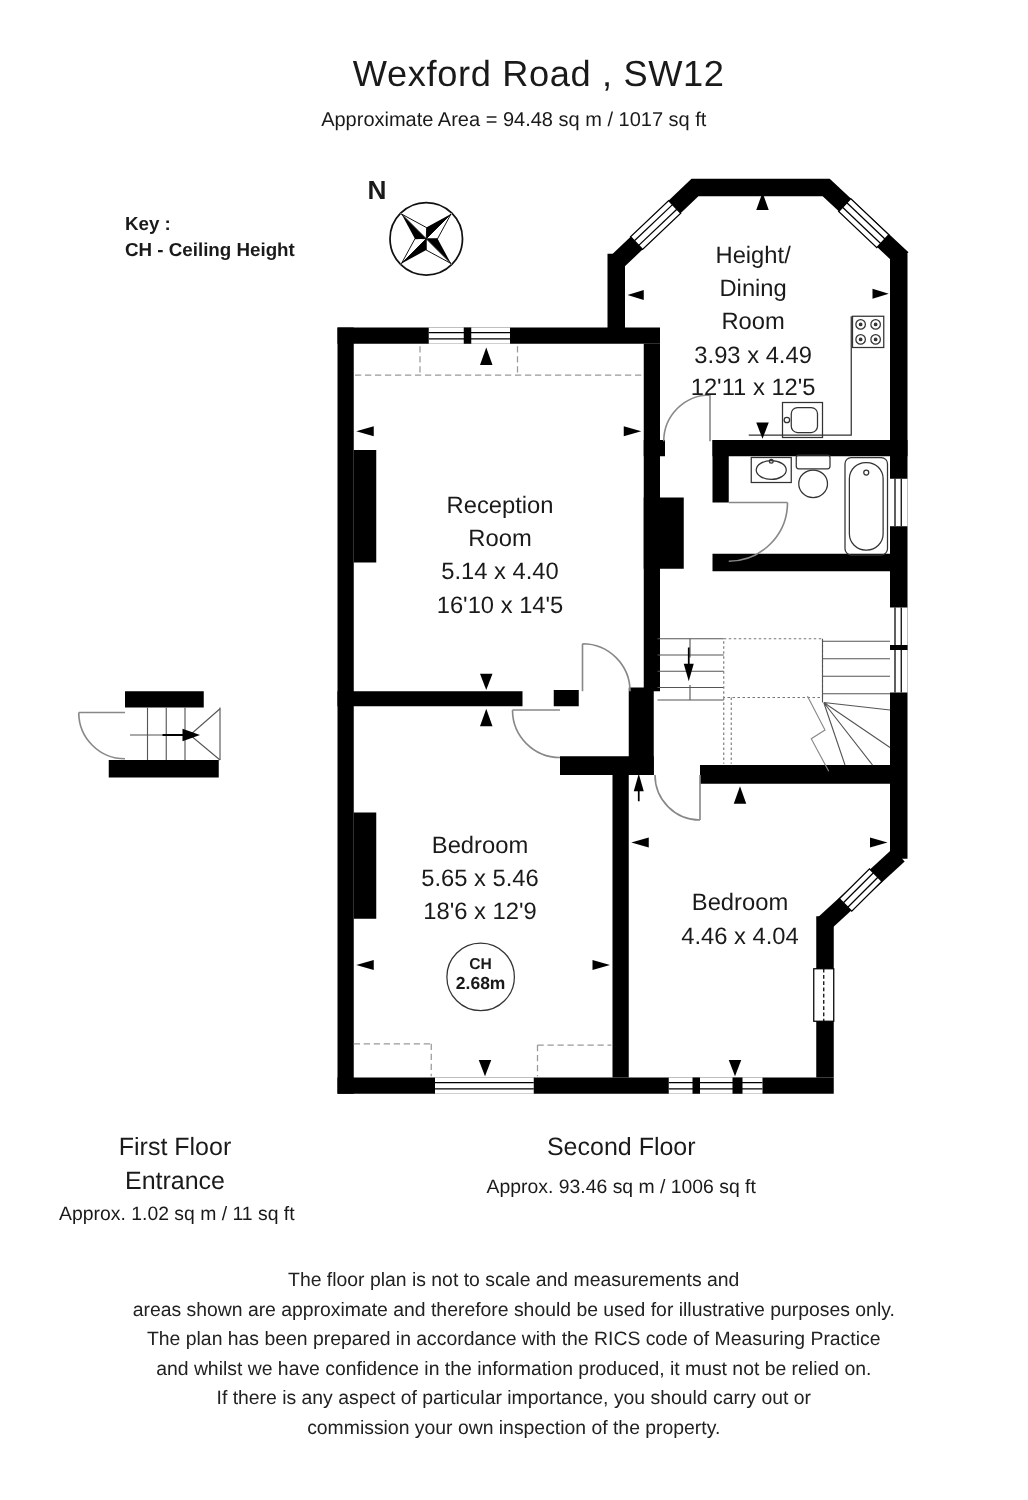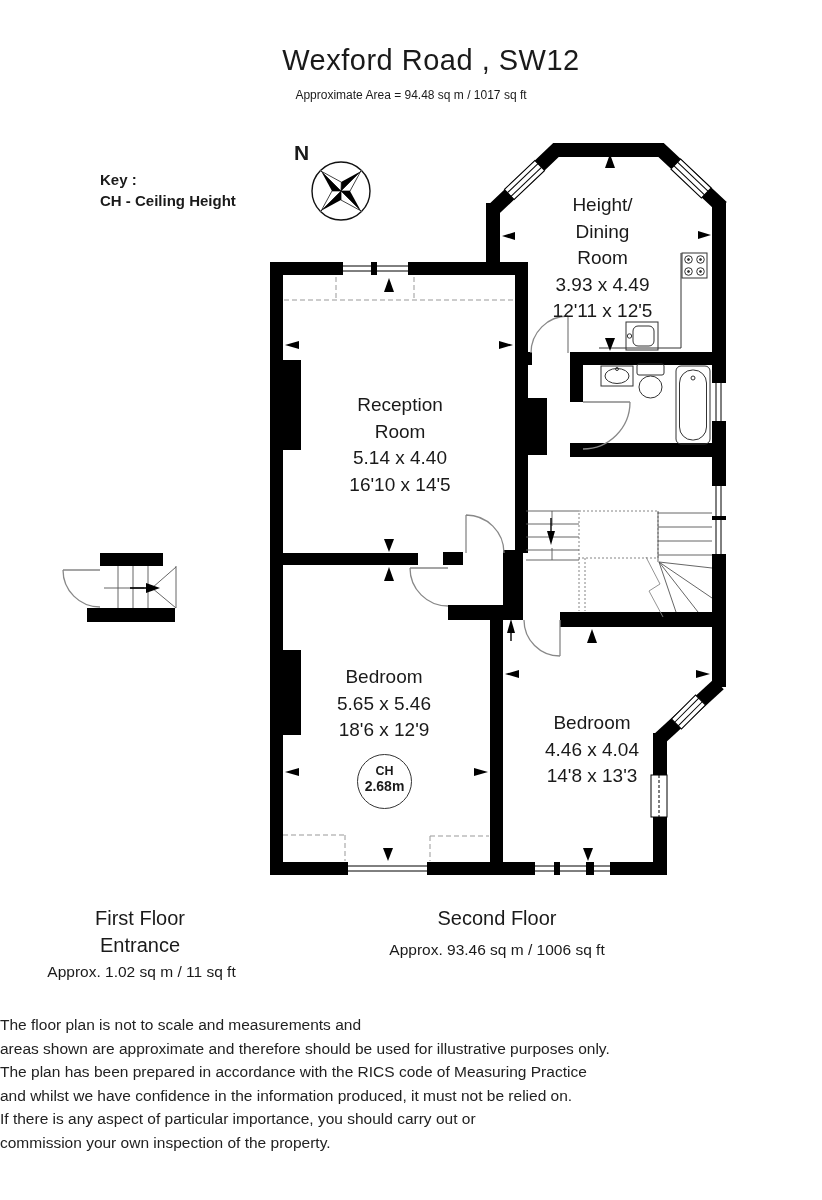--- a/index.html
+++ b/index.html
@@ -1,31 +1,31 @@
 <!DOCTYPE html>
 <html><head>
 <meta charset="utf-8">
 <style>
   html,body{margin:0;padding:0;background:#fff;}
   .page{position:relative;width:822px;height:1200px;background:#fff;overflow:hidden;
         font-family:"Liberation Sans", sans-serif;color:#1a1a1a;}
   .abs{position:absolute;}
   .pre{white-space:pre-line;}
   .title{top:44px;left:0;width:822px;text-align:center;font-size:29px;font-weight:500;letter-spacing:.5px;padding-left:20px;}
-  .subtitle{top:88px;left:0;width:822px;text-align:center;font-size:12px;}
+  .subtitle{top:88px;left:0;width:822px;text-align:center;font-size:16px;}
   .key{left:100px;top:169px;font-size:15px;font-weight:bold;line-height:21px;}
   .north-n{left:294px;top:141px;font-size:21px;font-weight:bold;}
   .room-label{text-align:center;font-size:19px;line-height:26.5px;}
   .ch-badge{left:357px;top:754px;width:55px;height:55px;border:1.5px solid #333;border-radius:50%;
             text-align:center;box-sizing:border-box;padding-top:9px;}
   .ch-badge .ch{font-size:12.5px;font-weight:bold;line-height:14px;}
   .ch-badge .chv{font-size:14px;font-weight:bold;line-height:16px;}
   .floor-title{font-size:20px;line-height:27px;text-align:center;}
   .floor-area{font-size:15.5px;text-align:center;}
-  .disclaimer{top:1013px;left:0;width:822px;font-size:15.5px;line-height:23.6px;color:#222;}
+  .disclaimer{top:1013px;left:0;width:822px;text-align:center;font-size:15.5px;line-height:23.6px;color:#222;}
   svg{position:absolute;left:0;top:0;}
 </style>
 </head>
 <body>
 
 <div class="page">
 
   <svg width="822" height="1200" viewBox="0 0 822 1200">
 
     <g fill="#000">
@@ -260,21 +260,20 @@
 
   <div class="abs room-label" style="left:302px;top:664px;width:164px;">
     <div class="pre">Bedroom</div>
     <div>5.65 x 5.46</div>
     <div>18'6 x 12'9</div>
   </div>
 
   <div class="abs room-label" style="left:510px;top:710px;width:164px;">
     <div class="pre">Bedroom</div>
     <div>4.46 x 4.04</div>
-    <div>14'8 x 13'3</div>
   </div>
 
   <div class="abs ch-badge">
     <div class="ch">CH</div>
     <div class="chv">2.68m</div>
   </div>
 
   <div class="abs floor-title pre" style="left:45px;top:905px;width:190px;">First Floor
 Entrance</div>
   <div class="abs floor-area" style="left:20px;top:963px;width:243px;">Approx. 1.02 sq m / 11 sq ft</div>

